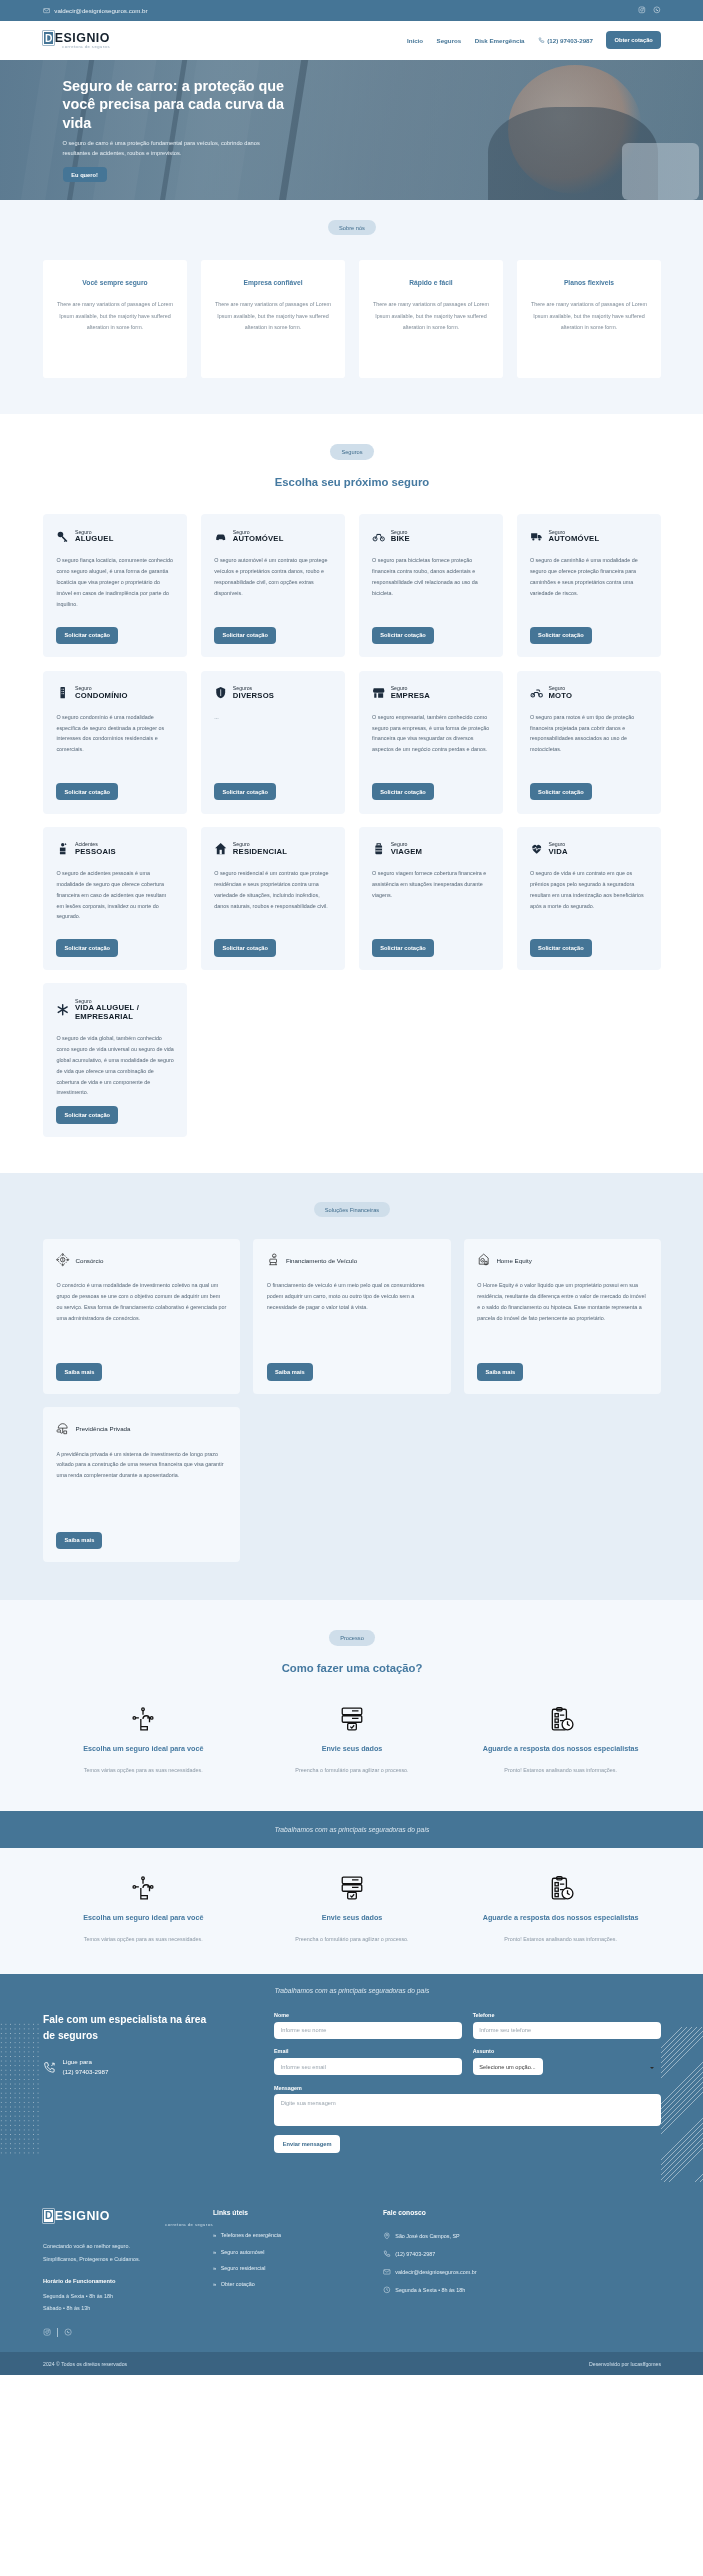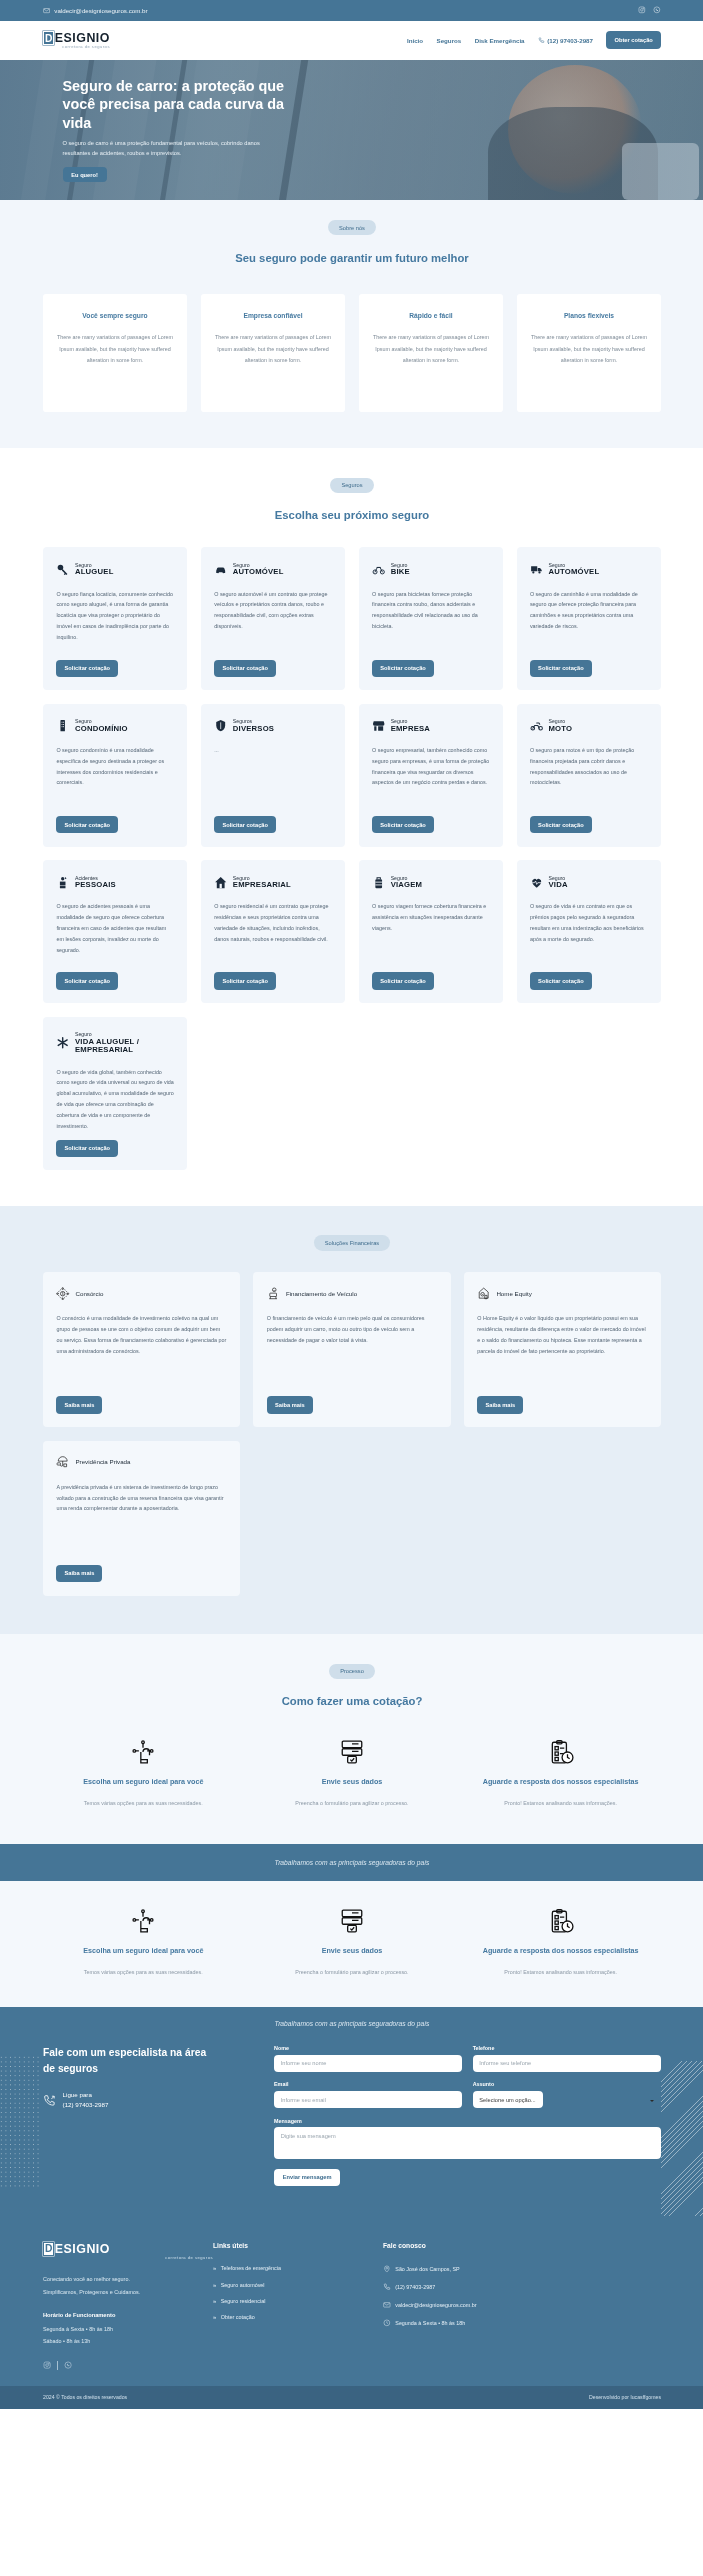--- a/index.html
+++ b/index.html
@@ -237,21 +237,20 @@
   <div class="hero-inner wrap">
     <h1>Seguro de carro: a proteção que você precisa para cada curva da vida</h1>
     <p>O seguro de carro é uma proteção fundamental para veículos, cobrindo danos resultantes de acidentes, roubos e imprevistos.</p>
     <button class="btn">Eu quero!</button>
   </div>
 </section>
 
 <section class="about">
   <div class="wrap center">
     <span class="pill">Sobre nós</span>
-    <h2 class="sec-title">Seu seguro pode garantir um futuro melhor</h2>
     <div class="about-cards" id="about-cards">
         <div class="about-card">
           <h3>Você sempre seguro</h3>
           <p>There are many variations of passages of Lorem Ipsum available, but the majority have suffered alteration in some form.</p>
         </div>
         <div class="about-card">
           <h3>Empresa confiável</h3>
           <p>There are many variations of passages of Lorem Ipsum available, but the majority have suffered alteration in some form.</p>
         </div>
         <div class="about-card">
@@ -429,21 +428,21 @@
         <div class="ins-card">
           <div class="ins-head">
             <span class="ic">
               <svg width="13.4" height="13.4" viewBox="0 0 24 24" fill="#1d2c3d">
                 <path d="M12 2L2 11h3v11h14V11h3z"></path>
                 <rect x="10" y="14" width="4" height="8" fill="#f2f6fb"></rect>
               </svg>
             </span>
             <div style="text-align:left">
               <div class="ins-kicker">Seguro</div>
-              <div class="ins-name">EMPRESARIAL</div>
+              <div class="ins-name">RESIDENCIAL</div>
             </div>
           </div>
           <p class="ins-body" style="text-align:left">O seguro residencial é um contrato que protege residências e seus proprietários contra uma variedade de situações, incluindo incêndios, danos naturais, roubos e responsabilidade civil.</p>
           <button class="btn">Solicitar cotação</button>
         </div>
         <div class="ins-card">
           <div class="ins-head">
             <span class="ic">
               <svg width="13.4" height="13.4" viewBox="0 0 24 24" fill="#1d2c3d">
                 <rect x="6" y="6" width="12" height="16" rx="2"></rect>

